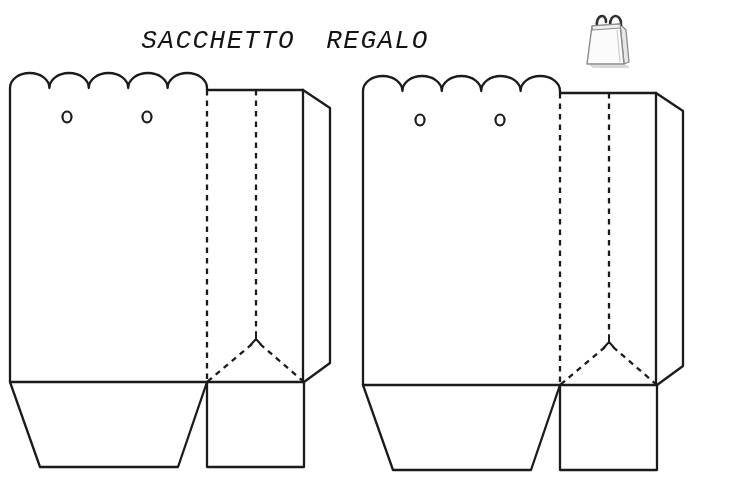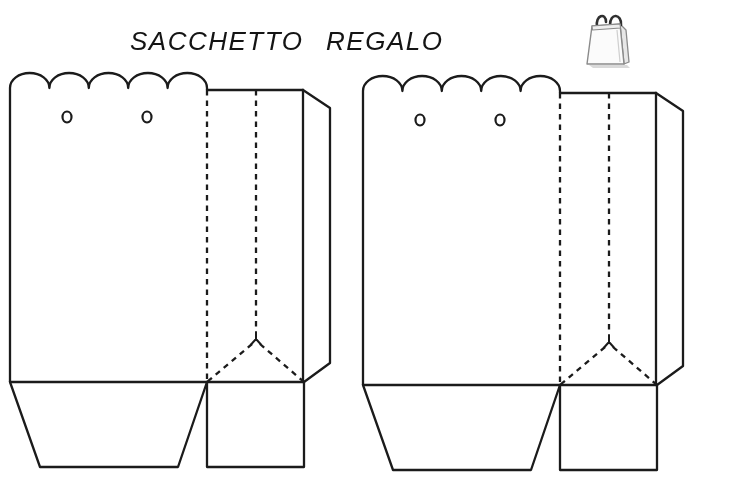--- a/index.html
+++ b/index.html
@@ -14,21 +14,21 @@
     height: 497px;
     background: #ffffff;
     overflow: hidden;
   }
   .page-title {
     position: absolute;
     left: 130px;
     top: 26px;
     width: 310px;
     text-align: center;
-    font-family: Liberation Sans, sans-serif;
+    font-family: Liberation Mono, monospace;
     font-style: italic;
     font-size: 26px;
     letter-spacing: 1.5px;
     word-spacing: 14px;
     color: #141414;
     white-space: nowrap;
     user-select: none;
   }
   .bag-icon {
     position: absolute;

